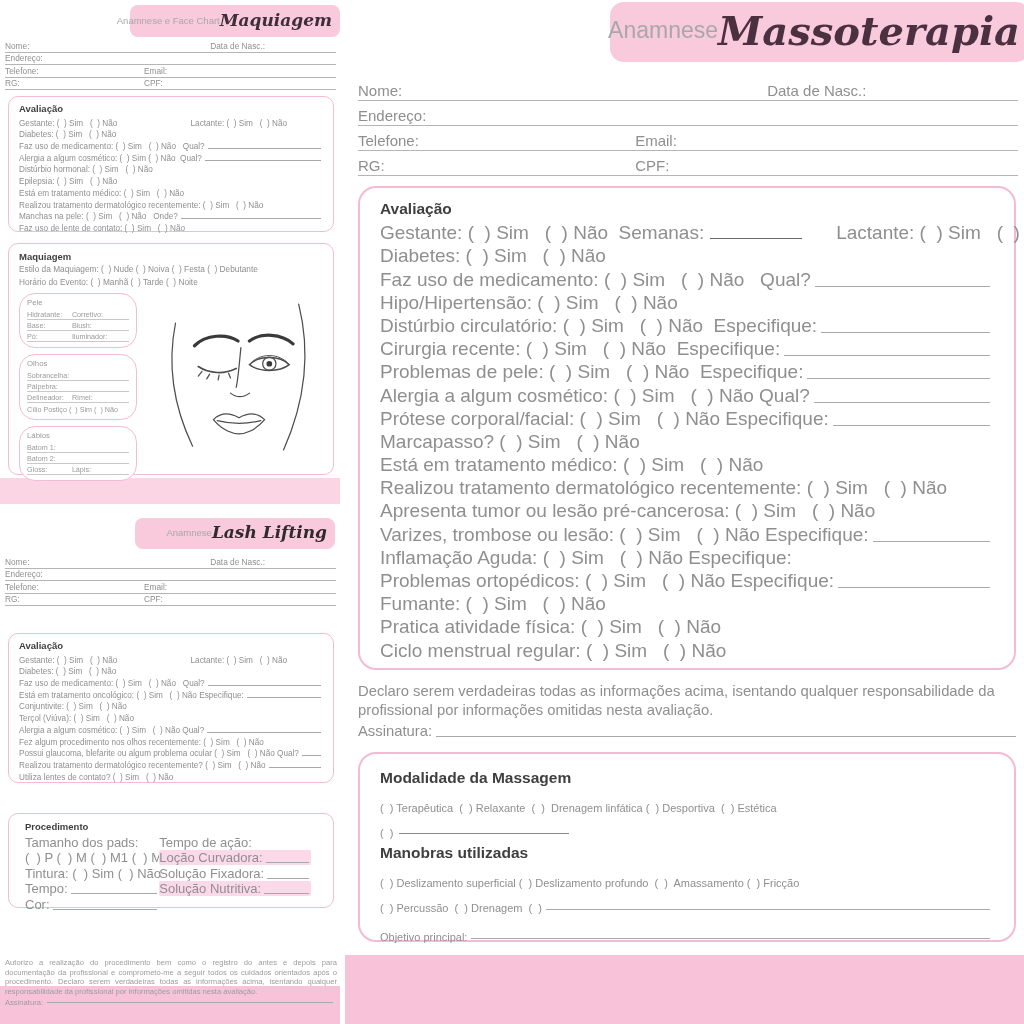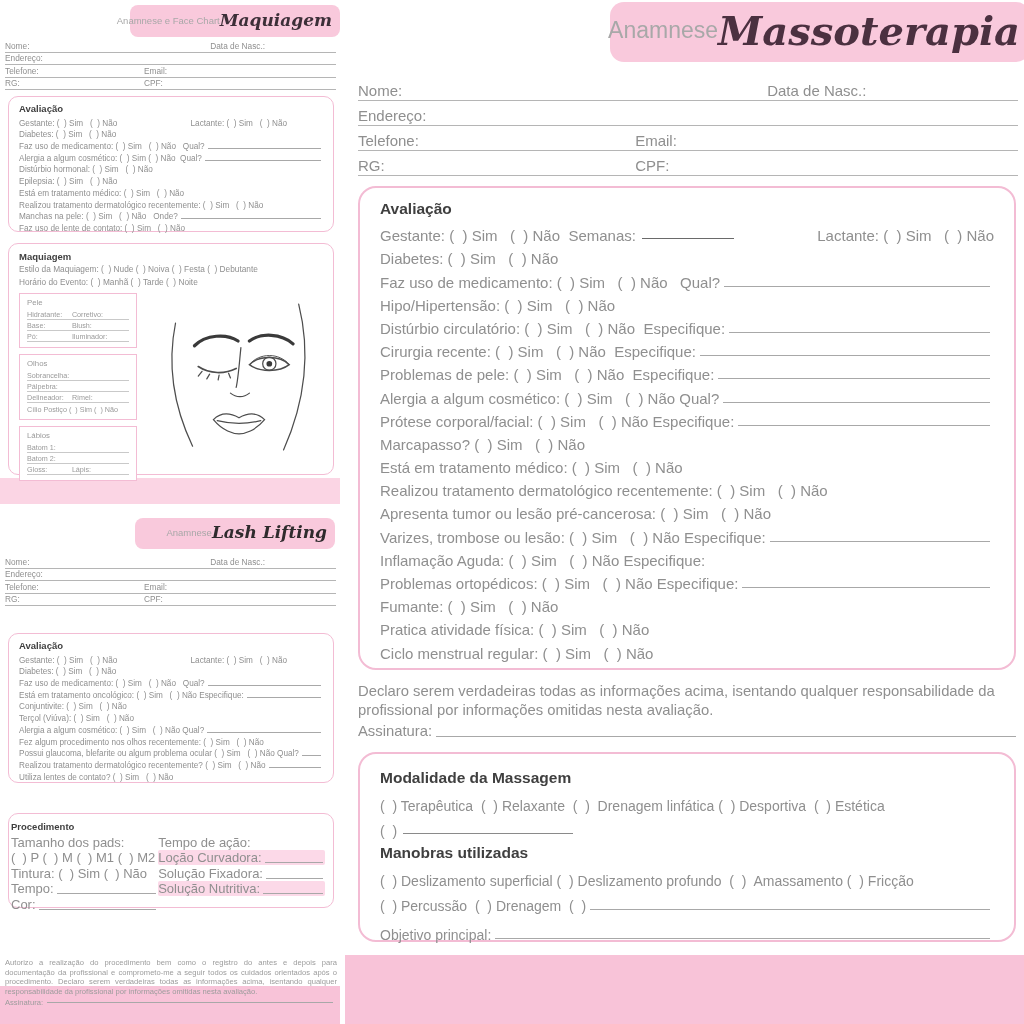--- a/index.html
+++ b/index.html
@@ -49,45 +49,45 @@
 
   
   .crow{display:flex;align-items:flex-end;}
   .ct{white-space:pre;color:var(--text);margin-top:36px;}
   .fill{flex:1;border-bottom:1px solid #a8a8a8;margin:0 4px 4px 4px;}
   .mid{flex:0 0 92px;border-bottom:1.5px solid #6a6a6a;margin:0 34px 5px 6px;}
   .shortline{flex:0 0 170px;border-bottom:1.5px solid #8a8a8a;margin:0 0 5px 6px;flex-grow:0;}
   .rr{margin-left:auto;}
   .hl{background:var(--pink_row);}
 
-  .masso-rows .crow{height:23.2px;font-size:15px;}
+  .masso-rows .crow{height:23.2px;font-size:19px;}
   .masso-rows .boxtitle{font-size:15.5px;margin-bottom:3px;}
   .small-rows .crow{height:11.7px;font-size:8.2px;}
   .small-rows .crow .fill{margin:0 2px 2px 3px;}
   .small-rows .rr{margin-right:36px;}
   .small-rows .boxtitle{font-size:9.5px;margin-bottom:2px;}
 
   
   .maqline{font-size:8.3px;color:var(--text);white-space:pre;height:12.5px;}
-  .mini{border:1px solid var(--border);border-radius:0;padding:4px 7px 5px;margin-bottom:6px;width:118px;background:#fff;}
+  .mini{border:1px solid var(--border);border-radius:16px;padding:4px 7px 5px;margin-bottom:6px;width:118px;background:#fff;}
   .mini .mtitle{font-size:7.8px;color:#9a9a9a;height:11px;}
   .mrow{display:flex;align-items:flex-end;height:11px;font-size:7.2px;color:#9a9a9a;position:relative;}
   .mrow.u{border-bottom:0.8px solid #c9c9c9;}
   .mrow .mtext{white-space:pre;min-width:44%;}
   .facewrap{position:absolute;right:4px;top:42px;width:180px;height:182px;}
 
   
   .para-masso{position:absolute;left:358px;width:662px;font-size:14.8px;line-height:19px;color:#8f8f8f;}
   .sig-masso{display:flex;align-items:flex-end;height:21px;font-size:14.8px;}
   .sig-masso .ct{color:#8f8f8f;}
   .para-lash{position:absolute;left:5px;width:332px;font-size:7.6px;line-height:9.6px;color:#9c9c9c;text-align:justify;}
   .sig-lash{display:flex;align-items:flex-end;height:11px;font-size:7.6px;}
 
   
-  .mod-rows .crow{height:25px;font-size:14px;}
+  .mod-rows .crow{height:25px;font-size:11px;}
   .mod-rows .boxtitle{font-size:15.5px;margin:5px 0 2px;}
 
   
   .proc{display:flex;}
   .proc .pcol-l{width:46%;}
   .proc .pcol-r{width:54%;padding-right:6px;}
   .proc .crow{height:15.5px;font-size:13px;}
   .proc .crow.hl{border-radius:2px;}
 </style>
 </head>
@@ -369,21 +369,21 @@
 
         </div>
 
         <div class="crow">
           <span class="ct">Utiliza lentes de contato? (  ) Sim   (  ) Não</span>
 
         </div>
       </div>
   </div>
 
-  <div class="pbox small-rows" style="left:8px;top:813px;width:326px;height:95px;padding:7px 2px;">
+  <div class="pbox small-rows" style="left:8px;top:813px;width:326px;height:95px;padding:7px 16px;">
     <div class="boxtitle">Procedimento</div>
     <div class="proc">
       <div class="pcol-l">
 
           <div class="crow">
             <span class="ct">Tamanho dos pads:</span>
 
           </div>
 
           <div class="crow">

